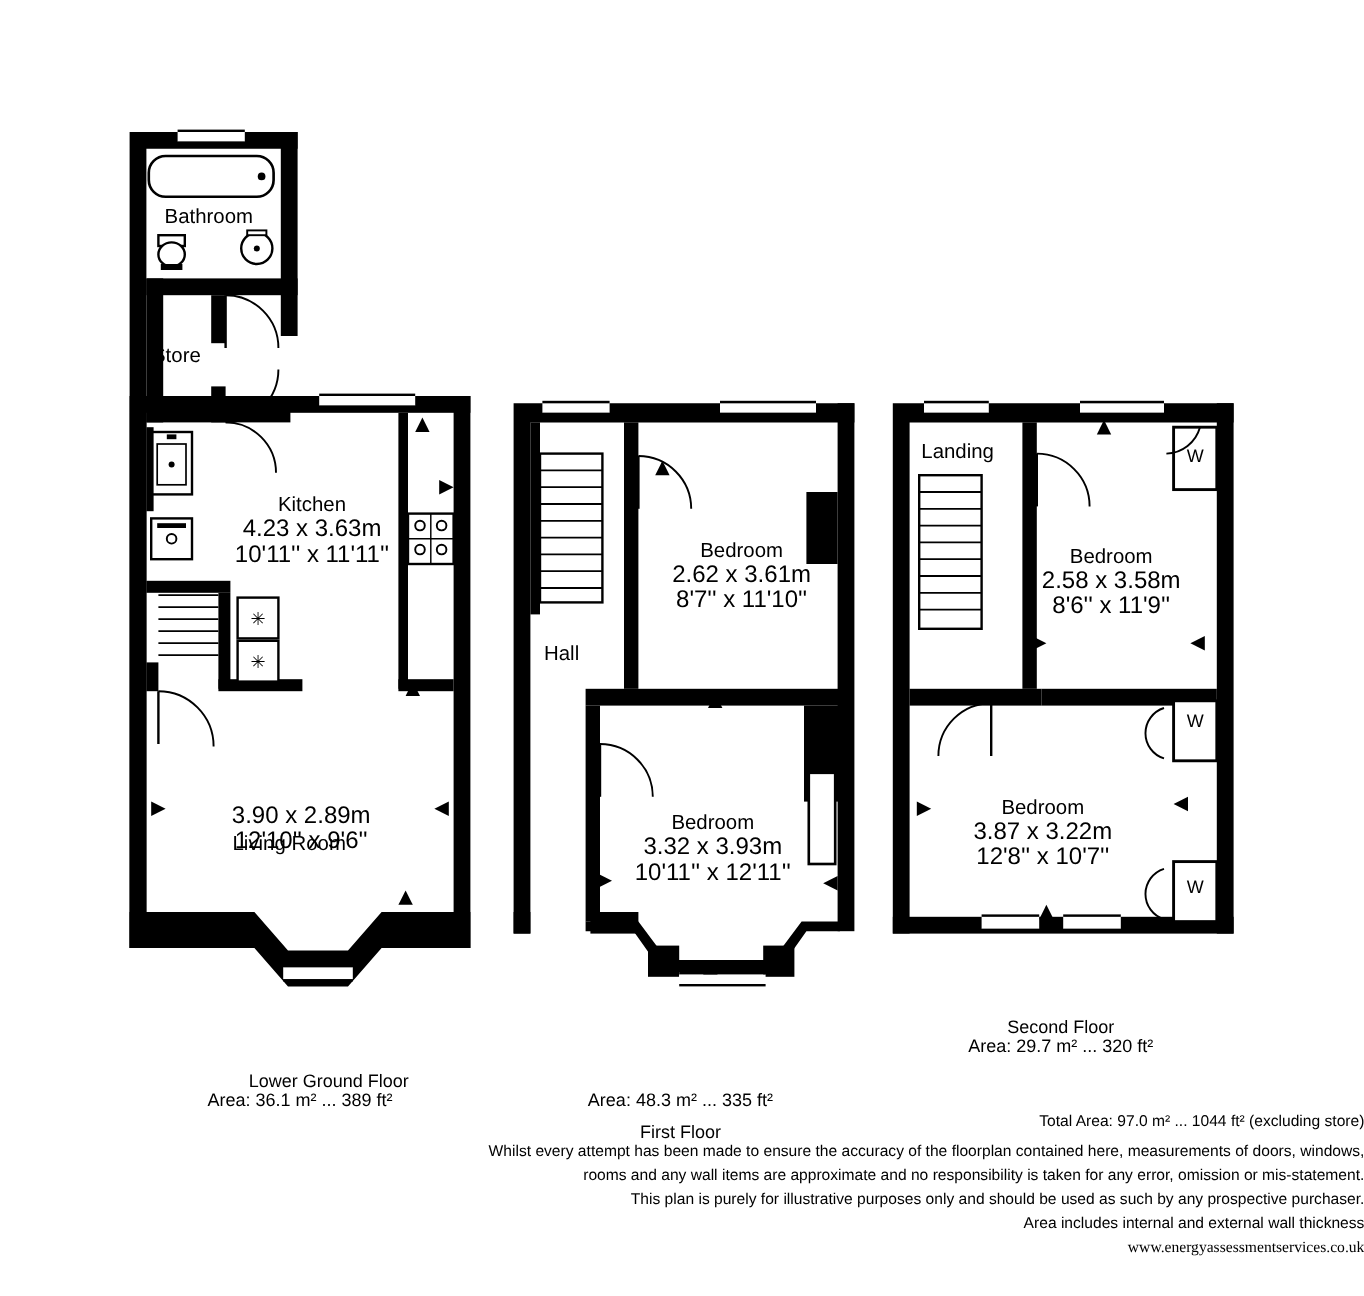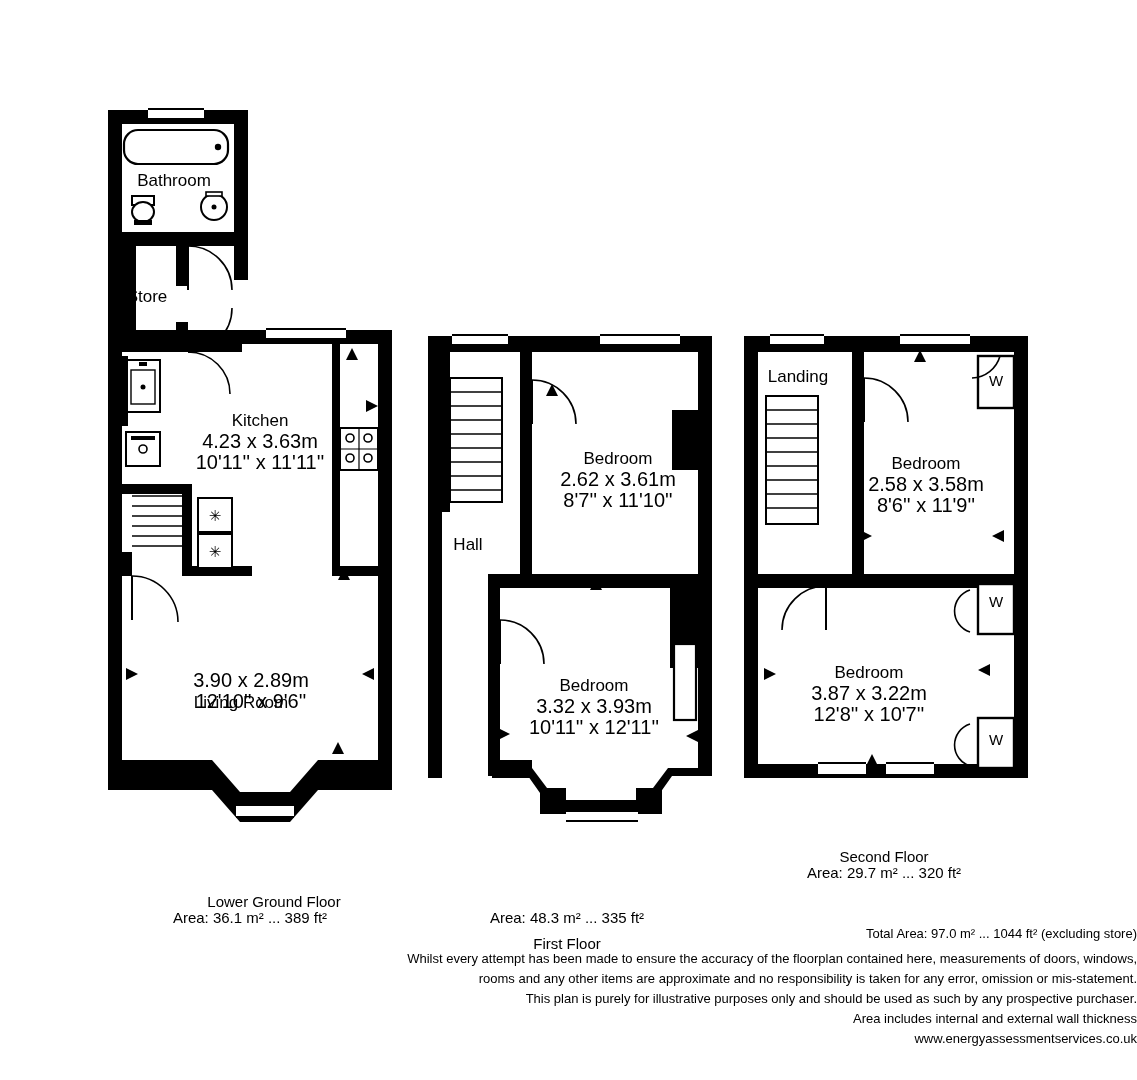--- a/index.html
+++ b/index.html
@@ -343,16 +343,16 @@
 <div class="label wardrobe center-block" style="left:996px; top:372px;">W</div>
 <div class="label wardrobe center-block" style="left:996px; top:593px;">W</div>
 <div class="label wardrobe center-block" style="left:996px; top:731px;">W</div>
 
 <div class="label floor-caption center-block" style="left:884px; top:820px;">Second Floor</div>
 <div class="label floor-caption center-block" style="left:884px; top:836px;">Area: 29.7 m² ... 320 ft²</div>
 
 <div class="footer-line" style="top:924px;">Total Area: 97.0 m² ... 1044 ft² (excluding store)</div>
 
 <div class="footer-line" style="top:949px;">Whilst every attempt has been made to ensure the accuracy of the floorplan contained here, measurements of doors, windows,</div>
-<div class="footer-line" style="top:969px;">rooms and any other items are approximate and no responsibility is taken for any error, omission or mis-statement.</div>
+<div class="footer-line" style="top:969px;">rooms and any wall items are approximate and no responsibility is taken for any error, omission or mis-statement.</div>
 <div class="footer-line" style="top:989px;">This plan is purely for illustrative purposes only and should be used as such by any prospective purchaser.</div>
 <div class="footer-line" style="top:1009px;">Area includes internal and external wall thickness</div>
-<div class="footer-line" style="top:1029px;">www.energyassessmentservices.co.uk</div>
+<div class="footer-line" style="top:1029px;font-family:Liberation Serif, serif;">www.energyassessmentservices.co.uk</div>
 
 </body></html>

